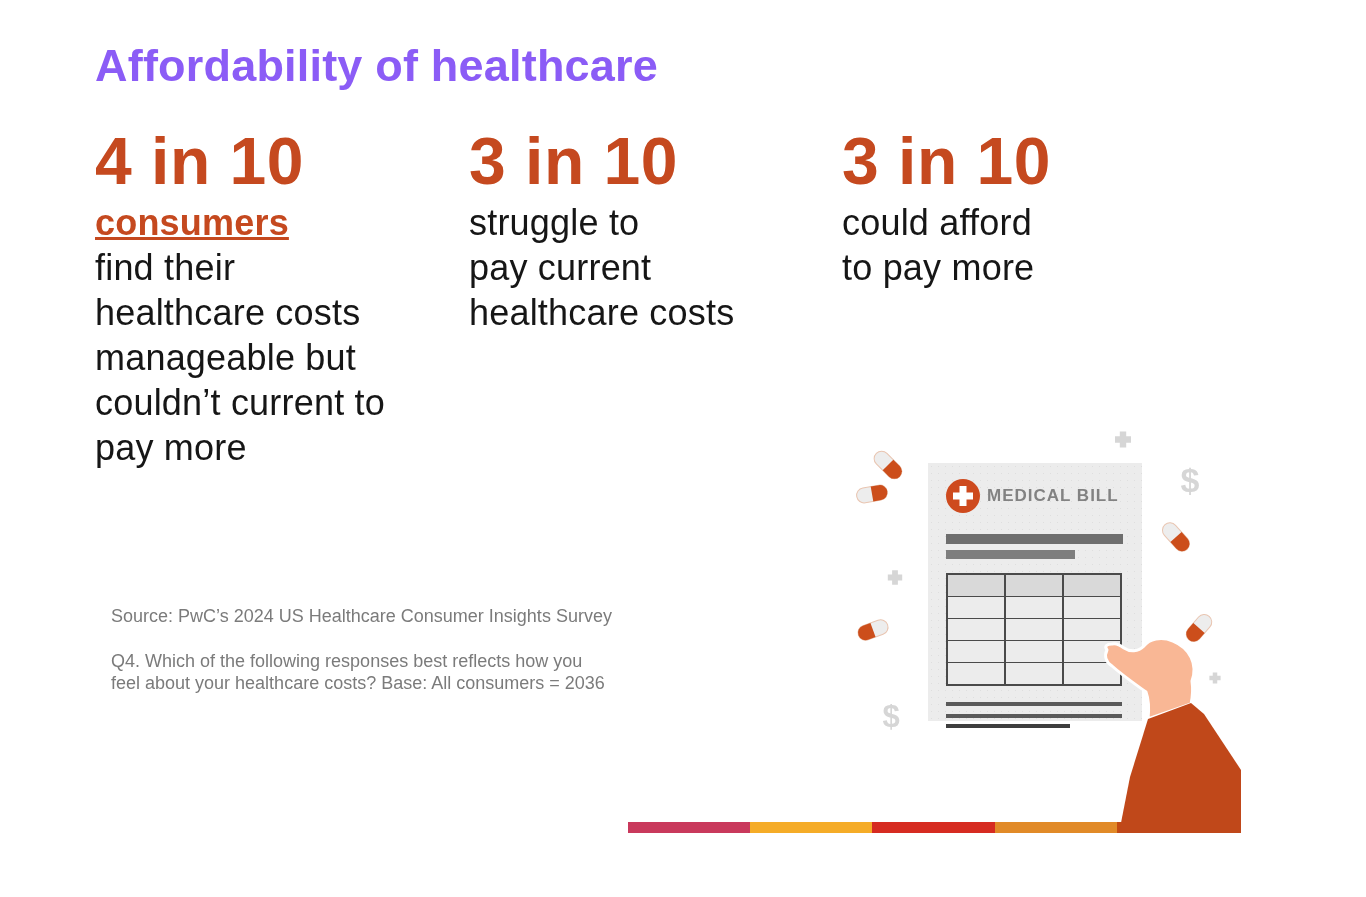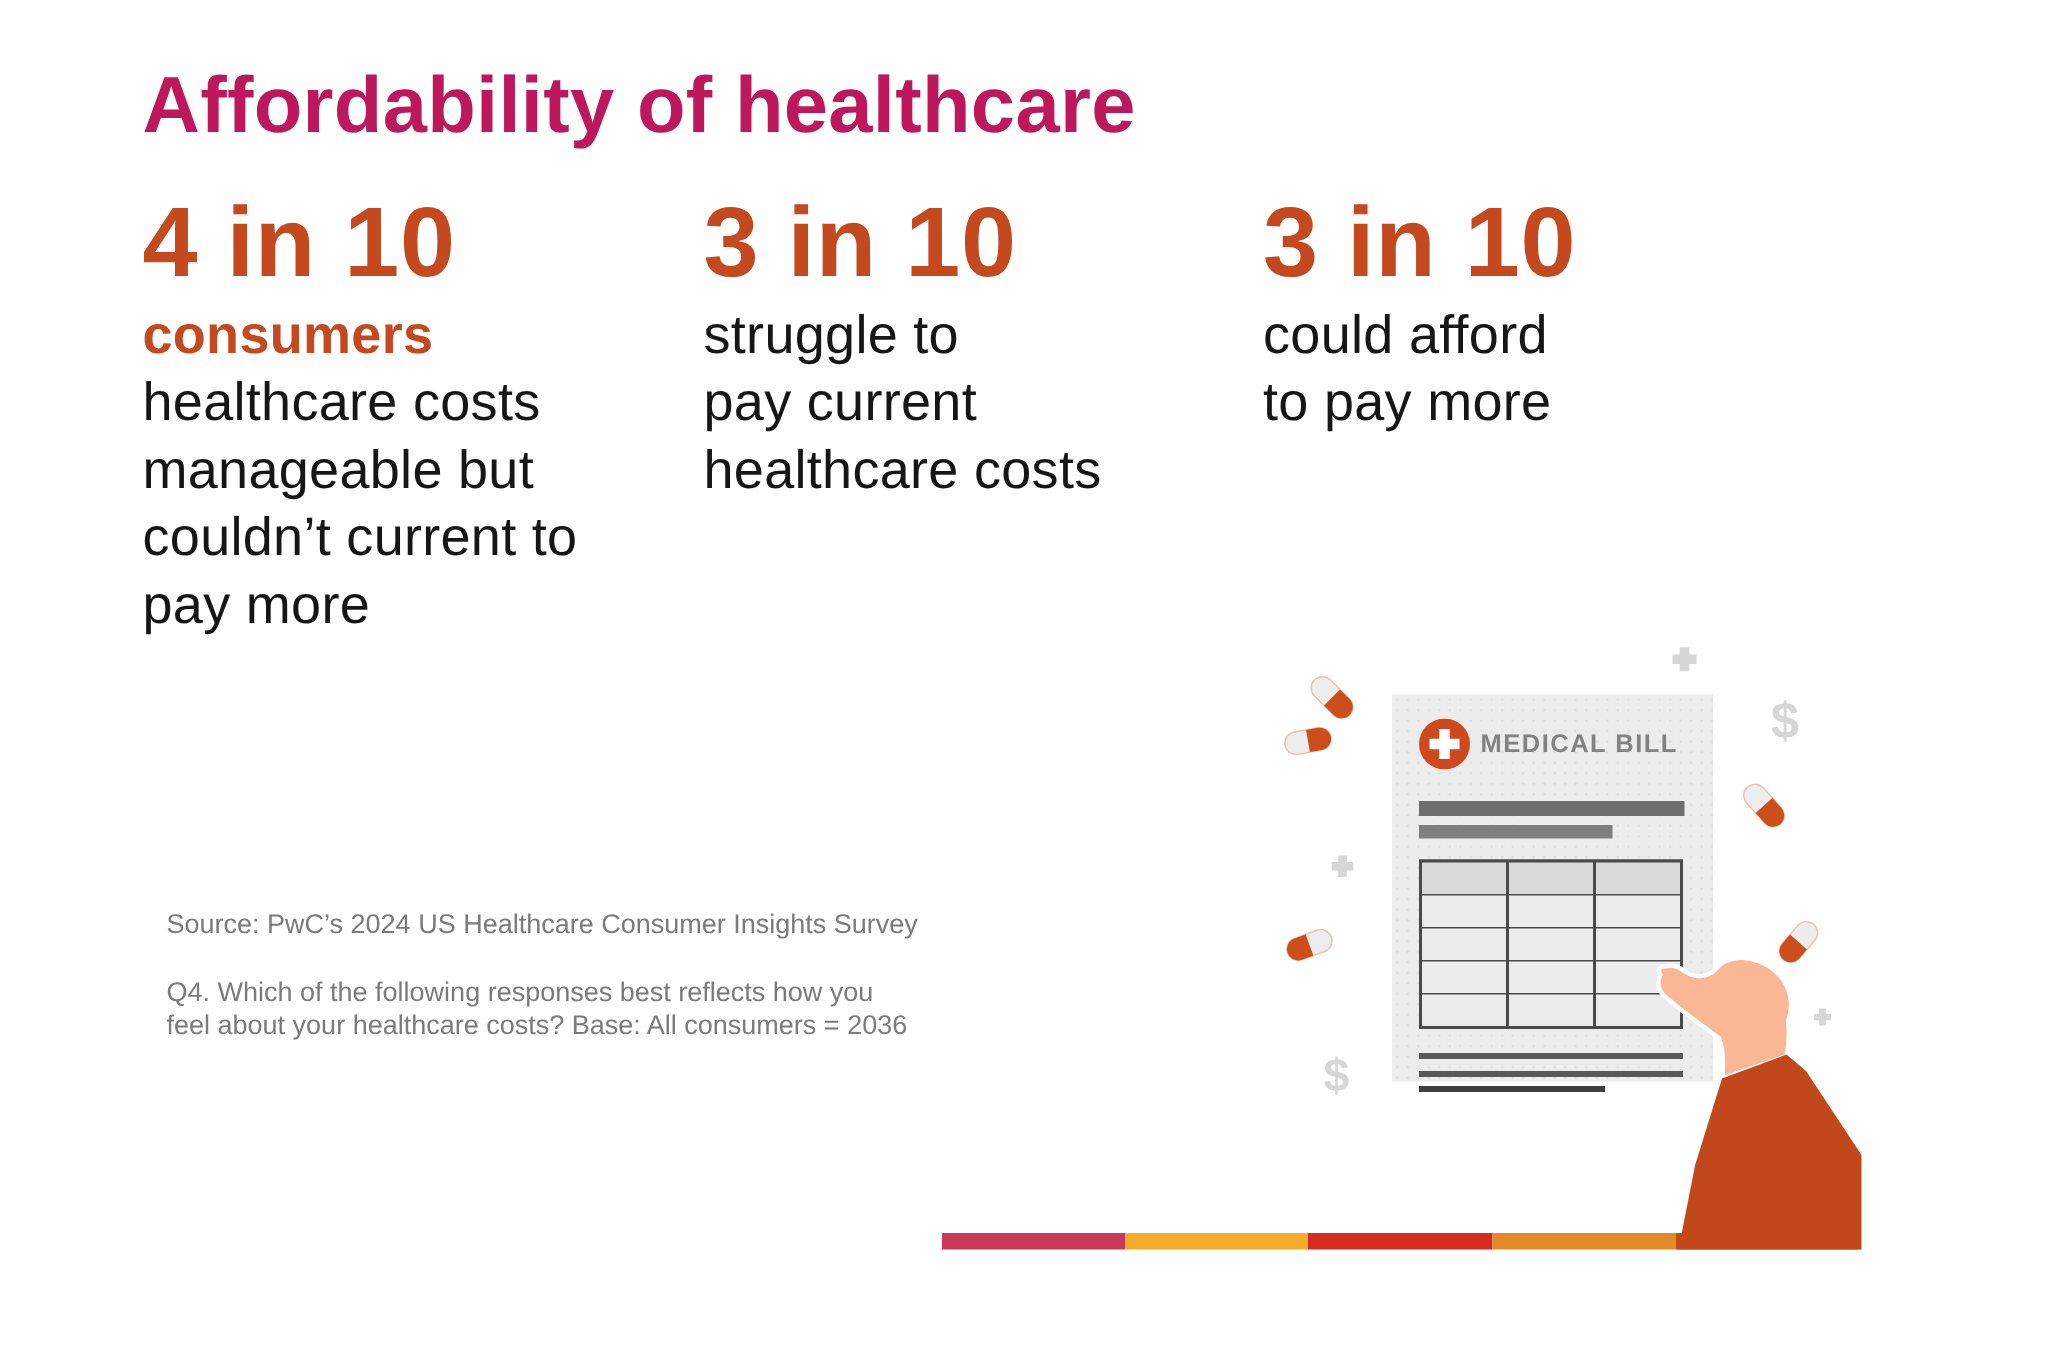--- a/index.html
+++ b/index.html
@@ -13,29 +13,29 @@
     --pill-light:#EDEDED;
     --decoration-gray:#D6D6D6;
     --hand-skin:#F9B795;
     --sleeve-rust:#C0481A;
   }
   *{margin:0;padding:0;box-sizing:border-box;}
   html,body{background:#fff;}
   body{font-family:"Liberation Sans","DejaVu Sans",sans-serif;}
   .page{position:relative;width:1366px;height:897px;background:#fff;overflow:hidden;}
 
-  .slide-title{position:absolute;left:95px;top:40px;font-size:53px;font-weight:bold;color:#be185d;letter-spacing:0.2px;}
+  .slide-title{position:absolute;left:95px;top:40px;font-size:45px;font-weight:bold;color:#8b5cf6;letter-spacing:0.2px;}
 
   .stat-col{position:absolute;top:130px;}
   .stat-col.c1{left:95px;width:330px;}
   .stat-col.c2{left:469px;width:340px;}
   .stat-col.c3{left:842px;width:340px;}
   .stat-value{font-size:66px;line-height:62px;font-weight:bold;color:var(--accent-orange);letter-spacing:0.5px;}
   .stat-lines{margin-top:8px;font-size:36px;line-height:45px;color:var(--text-black);letter-spacing:0.2px;}
-  .stat-highlight{font-weight:bold;color:var(--accent-orange);}
+  .stat-highlight{font-weight:bold;color:var(--accent-orange);text-decoration:underline;}
 
   .footnotes{position:absolute;left:111px;top:605px;color:var(--footnote-gray);font-size:18px;line-height:22px;}
   .footnote-source{margin-bottom:23px;}
 
   
   .bill{position:absolute;left:928px;top:463px;width:214px;height:258px;background:var(--bill-background);
         background-image:radial-gradient(#DedEDE 0.8px,transparent 0.9px);background-size:7px 7px;}
   .bill-header{position:absolute;left:18px;top:16px;display:flex;align-items:center;gap:7px;}
   .cross-badge{width:34px;height:34px;flex:none;}
   .bill-title{font-size:17px;font-weight:bold;color:#828282;letter-spacing:1px;white-space:nowrap;}
@@ -69,20 +69,21 @@
 <body>
 
 <div class="page">
 
   <h1 class="slide-title">Affordability of healthcare</h1>
 
   <div class="stat-col c1">
     <div class="stat-value">4 in 10</div>
     <div class="stat-lines">
       <div class="stat-highlight">consumers</div>
+      <div>find their</div>
       <div>healthcare costs</div>
       <div>manageable but</div>
       <div>couldn’t current to</div>
       <div>pay more</div>
     </div>
   </div>
 
   <div class="stat-col c2">
     <div class="stat-value">3 in 10</div>
     <div class="stat-lines">

